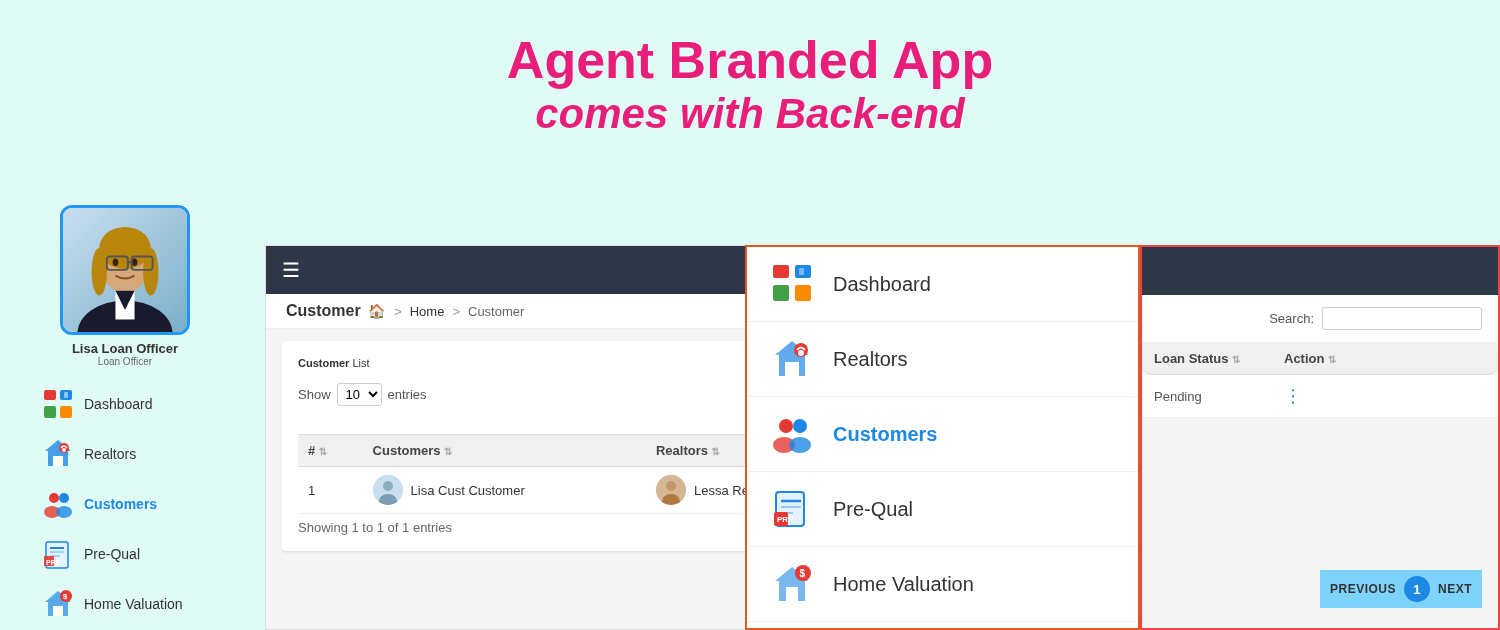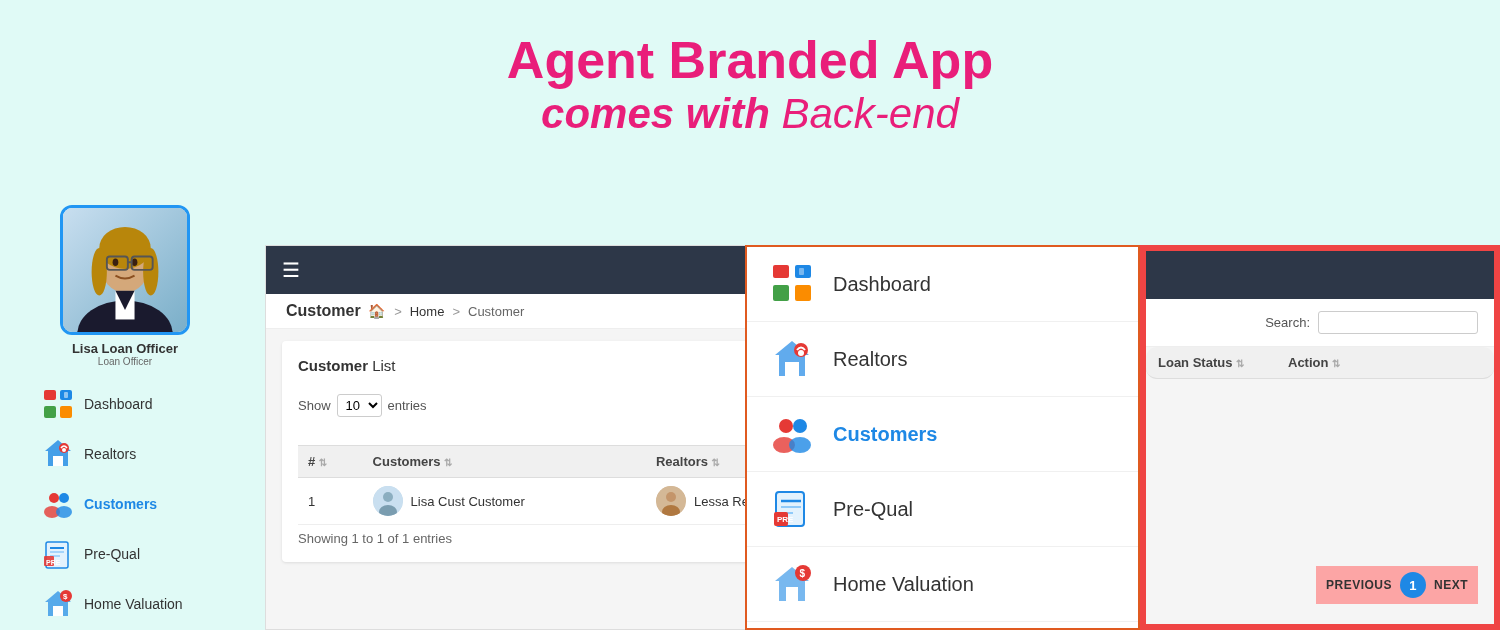--- a/index.html
+++ b/index.html
@@ -162,24 +162,24 @@
 
     
     .content-area {
       background: #fff;
       margin: 12px 16px;
       padding: 16px;
       border-radius: 4px;
       box-shadow: 0 1px 3px rgba(0,0,0,0.1);
     }
     .content-header {
-      font-size: 15px;
+      font-size: 11px;
       font-weight: 600;
       color: #333;
-      margin-bottom: 20px;
+      margin-bottom: 14px;
     }
     .content-header span { font-weight: 400; }
     .show-entries {
       display: flex;
       align-items: center;
       gap: 6px;
       margin-bottom: 28px;
     }
     .show-label { font-size: 13px; color: #555; }
     .entries-select {
@@ -305,21 +305,21 @@
     }
 
     
     .right-panel {
       position: absolute;
       left: 1140px;
       top: 245px;
       width: 360px;
       height: 385px;
       background: #f5f5f5;
-      border: 6px solid #ef4444;
+      border: 2px solid #ef4444;
       overflow: hidden;
     }
     .right-topbar {
       height: 48px;
       background: #2d3748;
     }
     .search-row {
       display: flex;
       justify-content: flex-end;
       align-items: center;
@@ -363,21 +363,21 @@
       font-size: 13px;
       color: #333;
     }
   </style>
 </head>
 <body>
 
 <div class="hero">
   <div class="hero-title">Agent Branded App</div>
   <div class="hero-subtitle">
-    <span>comes with </span><span style="font-weight:400;">Back-end</span>
+    <span>comes with </span><span style="font-weight:700;">Back-end</span>
   </div>
 </div>
 
 <div class="profile-card">
   <div class="avatar-wrapper">
     <div class="avatar-placeholder">
 
       <svg width="130" height="130" viewBox="0 0 130 130">
 
         <defs>
@@ -570,22 +570,30 @@
   <div class="search-row">
     <span class="search-label">Search:</span>
     <input class="search-input" type="text" style="">
   </div>
 
   <div class="right-table-header">
     <div class="rth-cell" style="width:130px;">Loan Status <span class="sort-icon">⇅</span></div>
     <div class="rth-cell" style="width:100px;">Action <span class="sort-icon">⇅</span></div>
   </div>
 
-
-  <div style="position:absolute;bottom:20px;right:16px;display:flex;align-items:center;gap:8px;background:#fca5a5;padding:6px 10px;">
+  <div class="right-row">
+    <div class="right-row-cell" style="width:130px;">
+      <span class="status-pending">Pending</span>
+    </div>
+    <div class="right-row-cell" style="width:100px;">
+      <span class="action-dots">⋮</span>
+    </div>
+  </div>
+
+  <div style="position:absolute;bottom:20px;right:16px;display:flex;align-items:center;gap:8px;background:#7dd3fc;padding:6px 10px;">
     <span class="prev-btn">PREVIOUS</span>
     <div class="page-num">1</div>
     <span class="next-btn">NEXT</span>
   </div>
 </div>
 
 <div class="dropdown-menu">
 
   <div class="menu-item">
     <div class="menu-icon">

